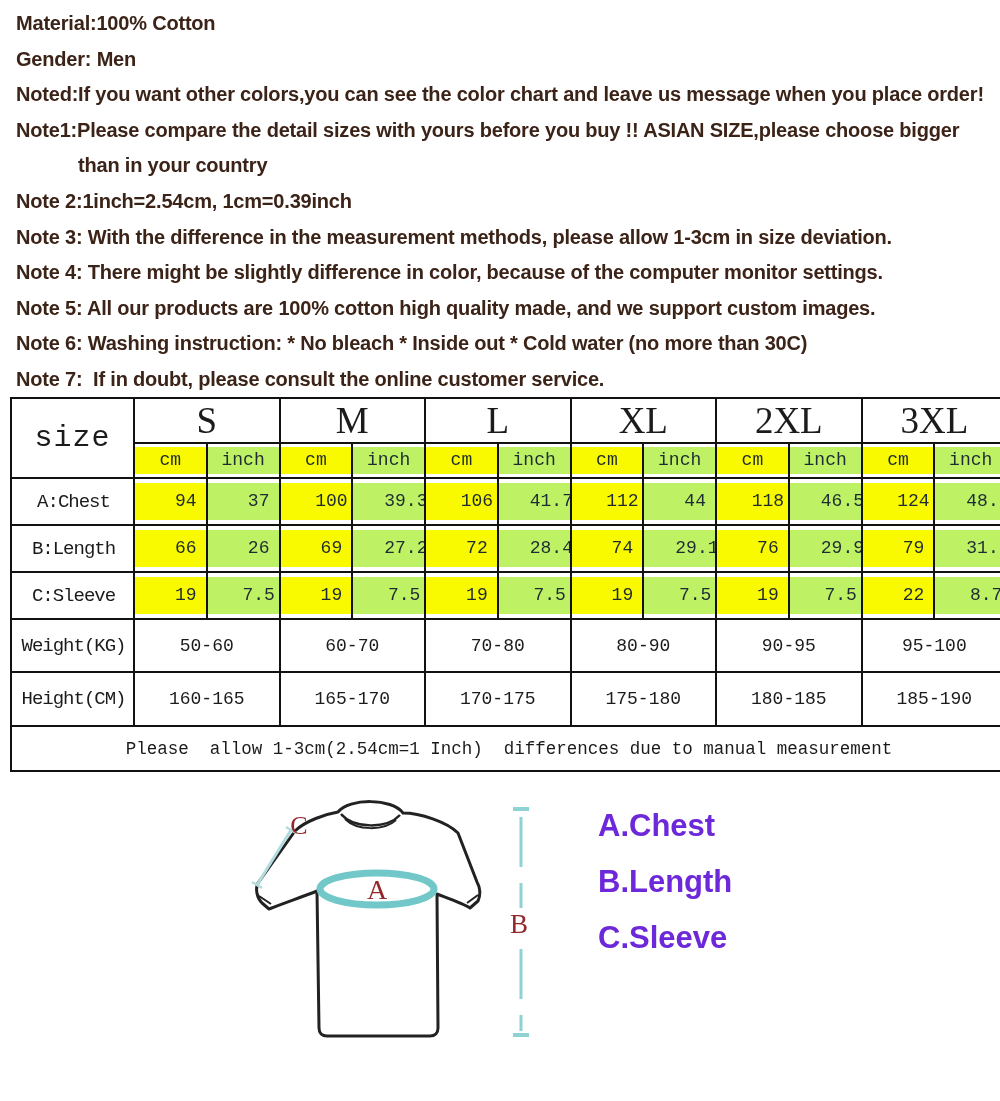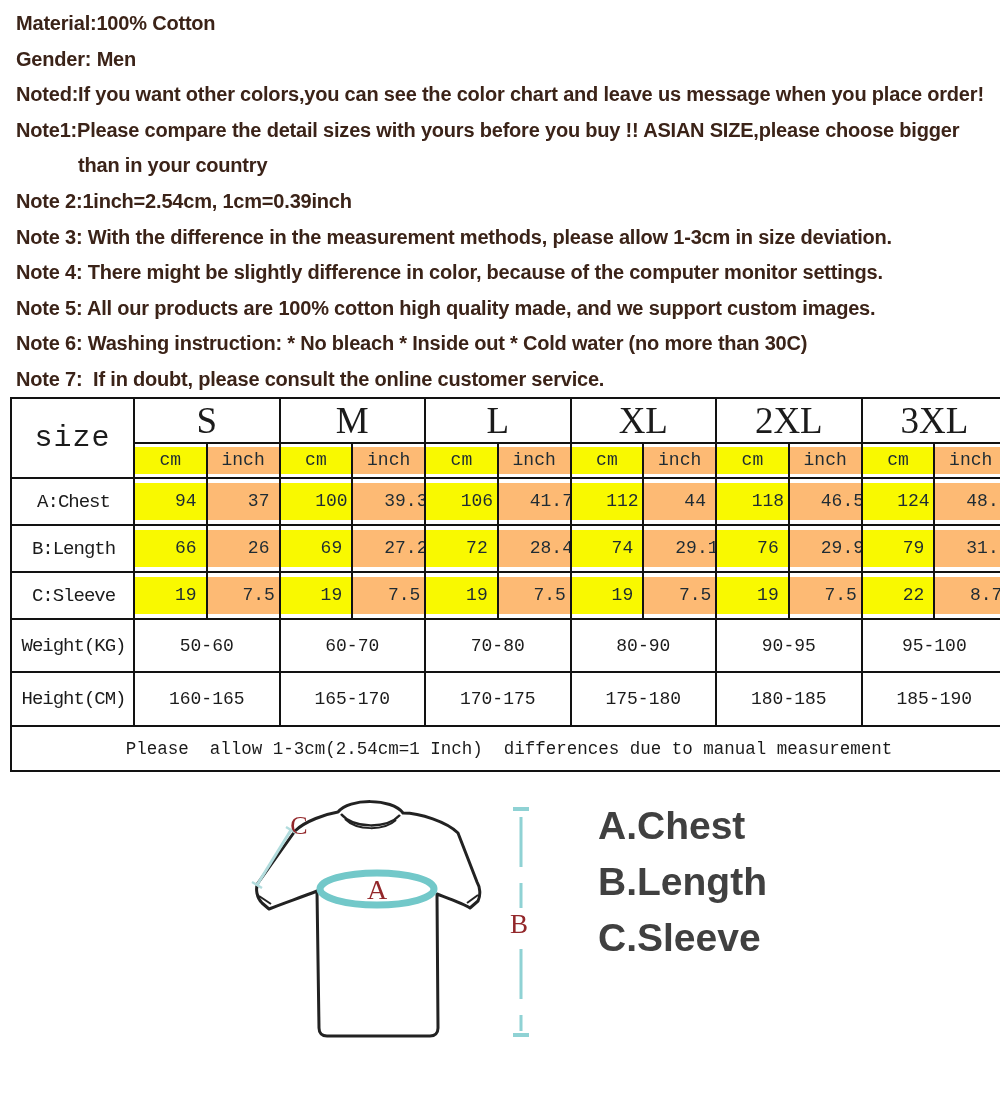--- a/index.html
+++ b/index.html
@@ -35,27 +35,27 @@
   .corner   { font-family:"Liberation Mono", monospace; font-size:30px; letter-spacing:1px; }
   .size-h   { font-family:"Liberation Serif", serif; font-size:37px; font-weight:normal; }
   .rowlab   { font-family:"Liberation Mono", monospace; font-size:19px; text-align:left; padding-left:2px !important; letter-spacing:-1px; }
   .range    { font-family:"Liberation Mono", monospace; font-size:18px; }
   .foot     { font-family:"Liberation Mono", monospace; font-size:17.5px; white-space:pre; }
 
   .blk { font-family:"Liberation Mono", monospace; font-size:18px; color:#1e2b33; }
   .blk.u { margin:3px 0; height:27px; line-height:27px; }
   .blk.v { margin:4px 0; height:37px; line-height:37px;padding-left:31px; }
   .y { background:#f9f900; }
-  .b { background:#fdba74; }
+  .b { background:#bef264; }
 
   
   .diagram-svg { position:absolute; left:230px; top:793px; }
   .legend {
     position:absolute; left:598px; top:810px;
-    font-weight:bold; font-size:39px; color:#404040;
+    font-weight:bold; font-size:31px; color:#6d28d9;
     font-family:"Liberation Sans", sans-serif;
   }
   .legend-item { height:32px; line-height:32px; margin-bottom:24px; white-space:pre; }
 </style>
 </head>
 <body>
 
 <div class="page">
 
   <div class="notes">

